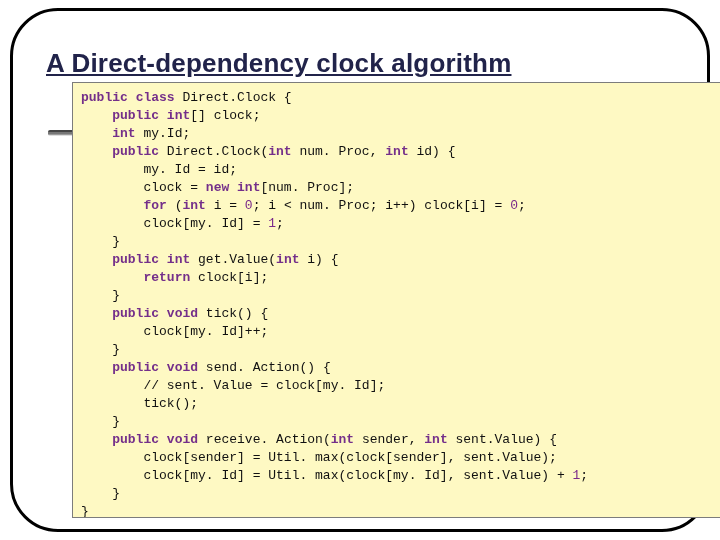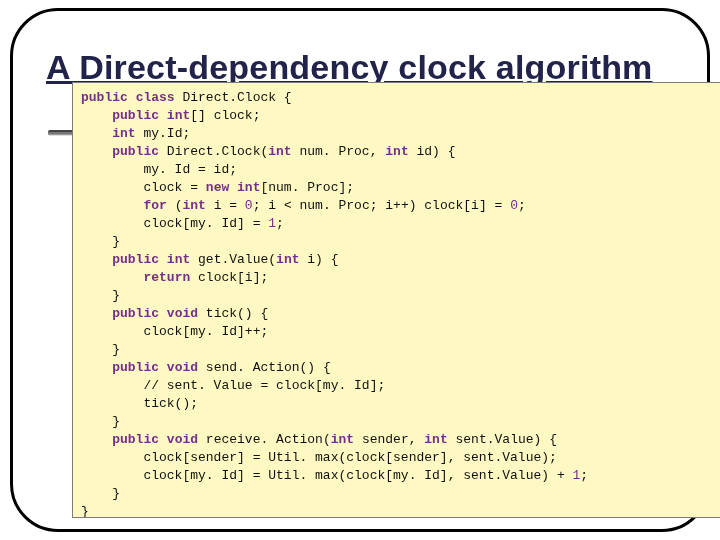--- a/index.html
+++ b/index.html
@@ -18,21 +18,21 @@
     right: 10px;
     bottom: 8px;
     border: 3px solid #000;
     border-radius: 48px;
     background: #fff;
   }
   .title {
     position: absolute;
     top: 48px;
     left: 46px;
-    font-size: 34px;
+    font-size: 26px;
     font-weight: 700;
     color: #21234a;
     text-decoration: underline;
     letter-spacing: 0.2px;
   }
   .hr-shadow {
     position: absolute;
     top: 130px;
     left: 48px;
     right: 48px;

